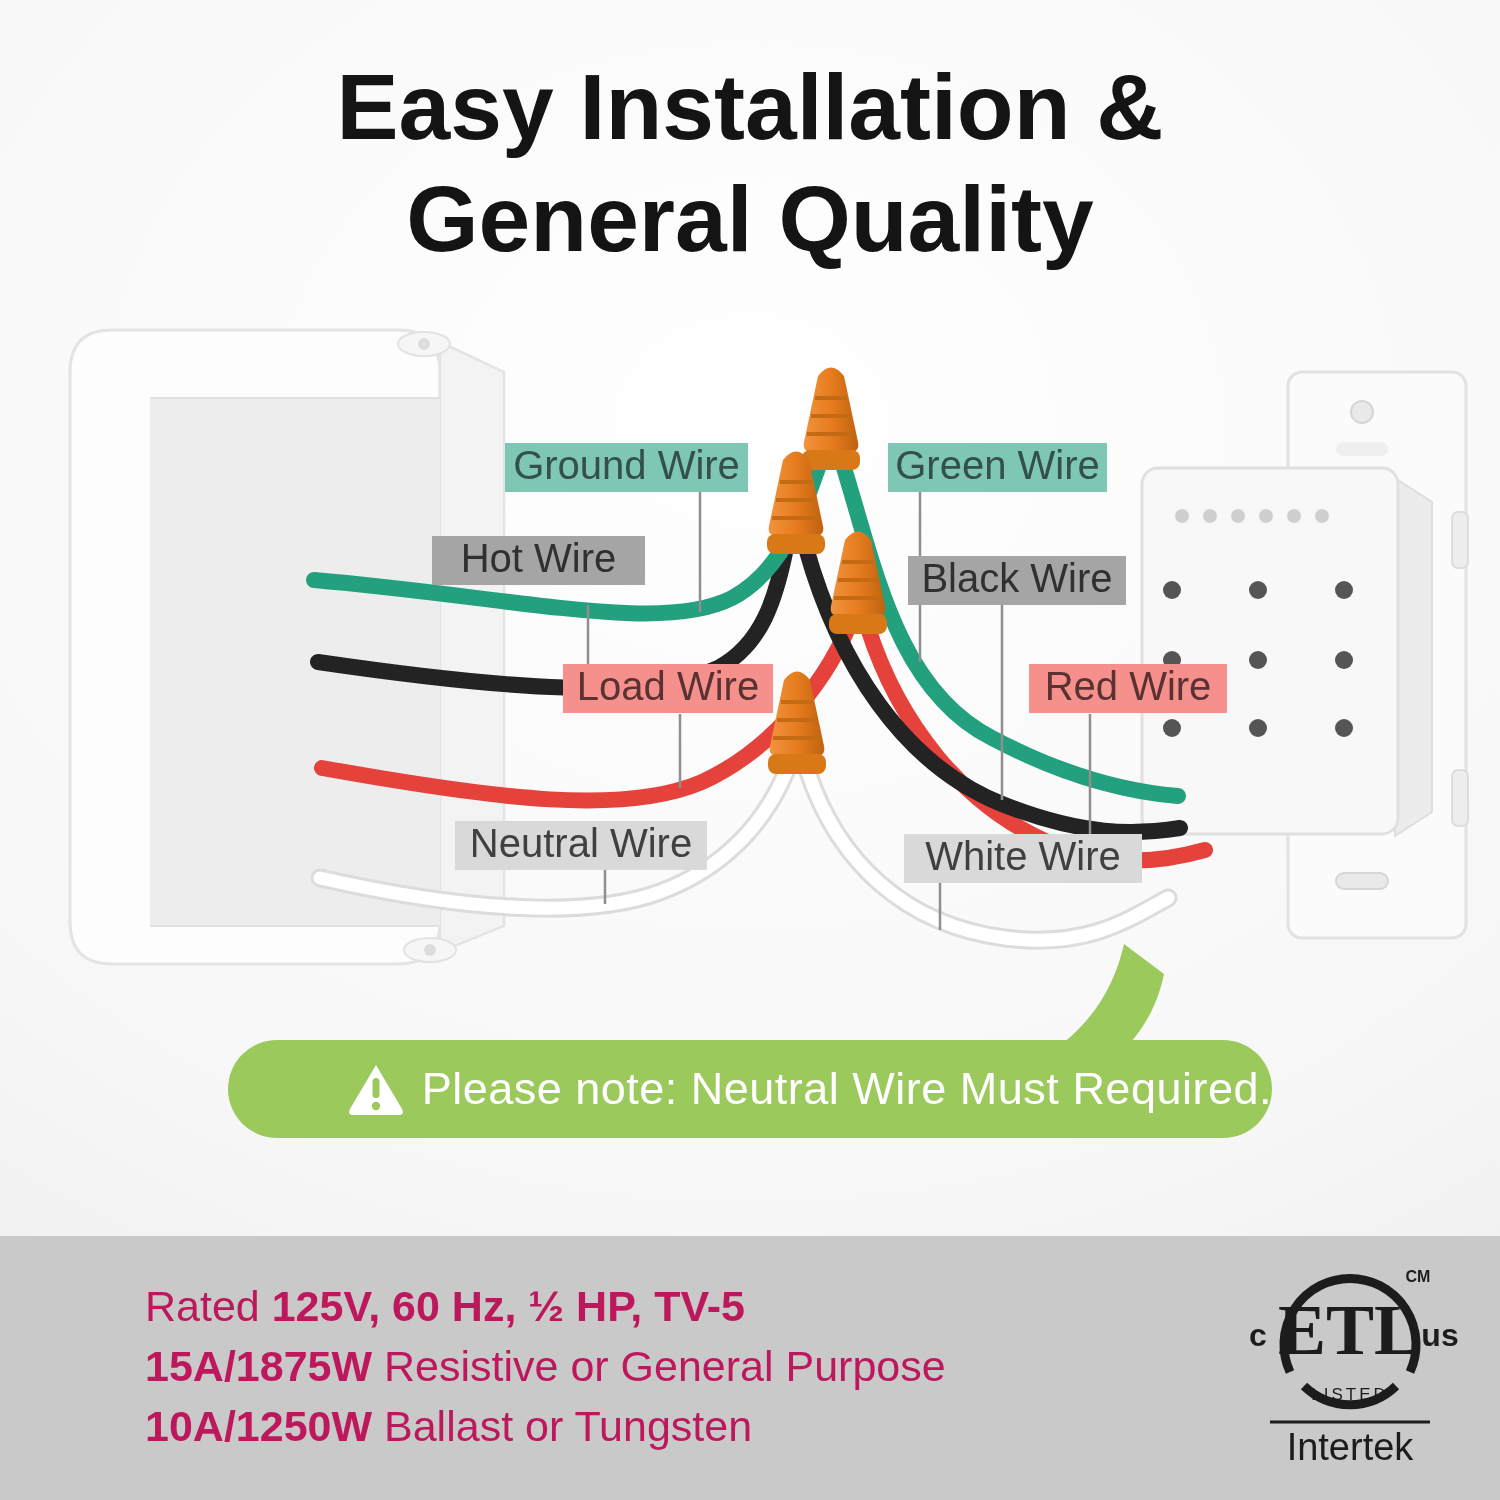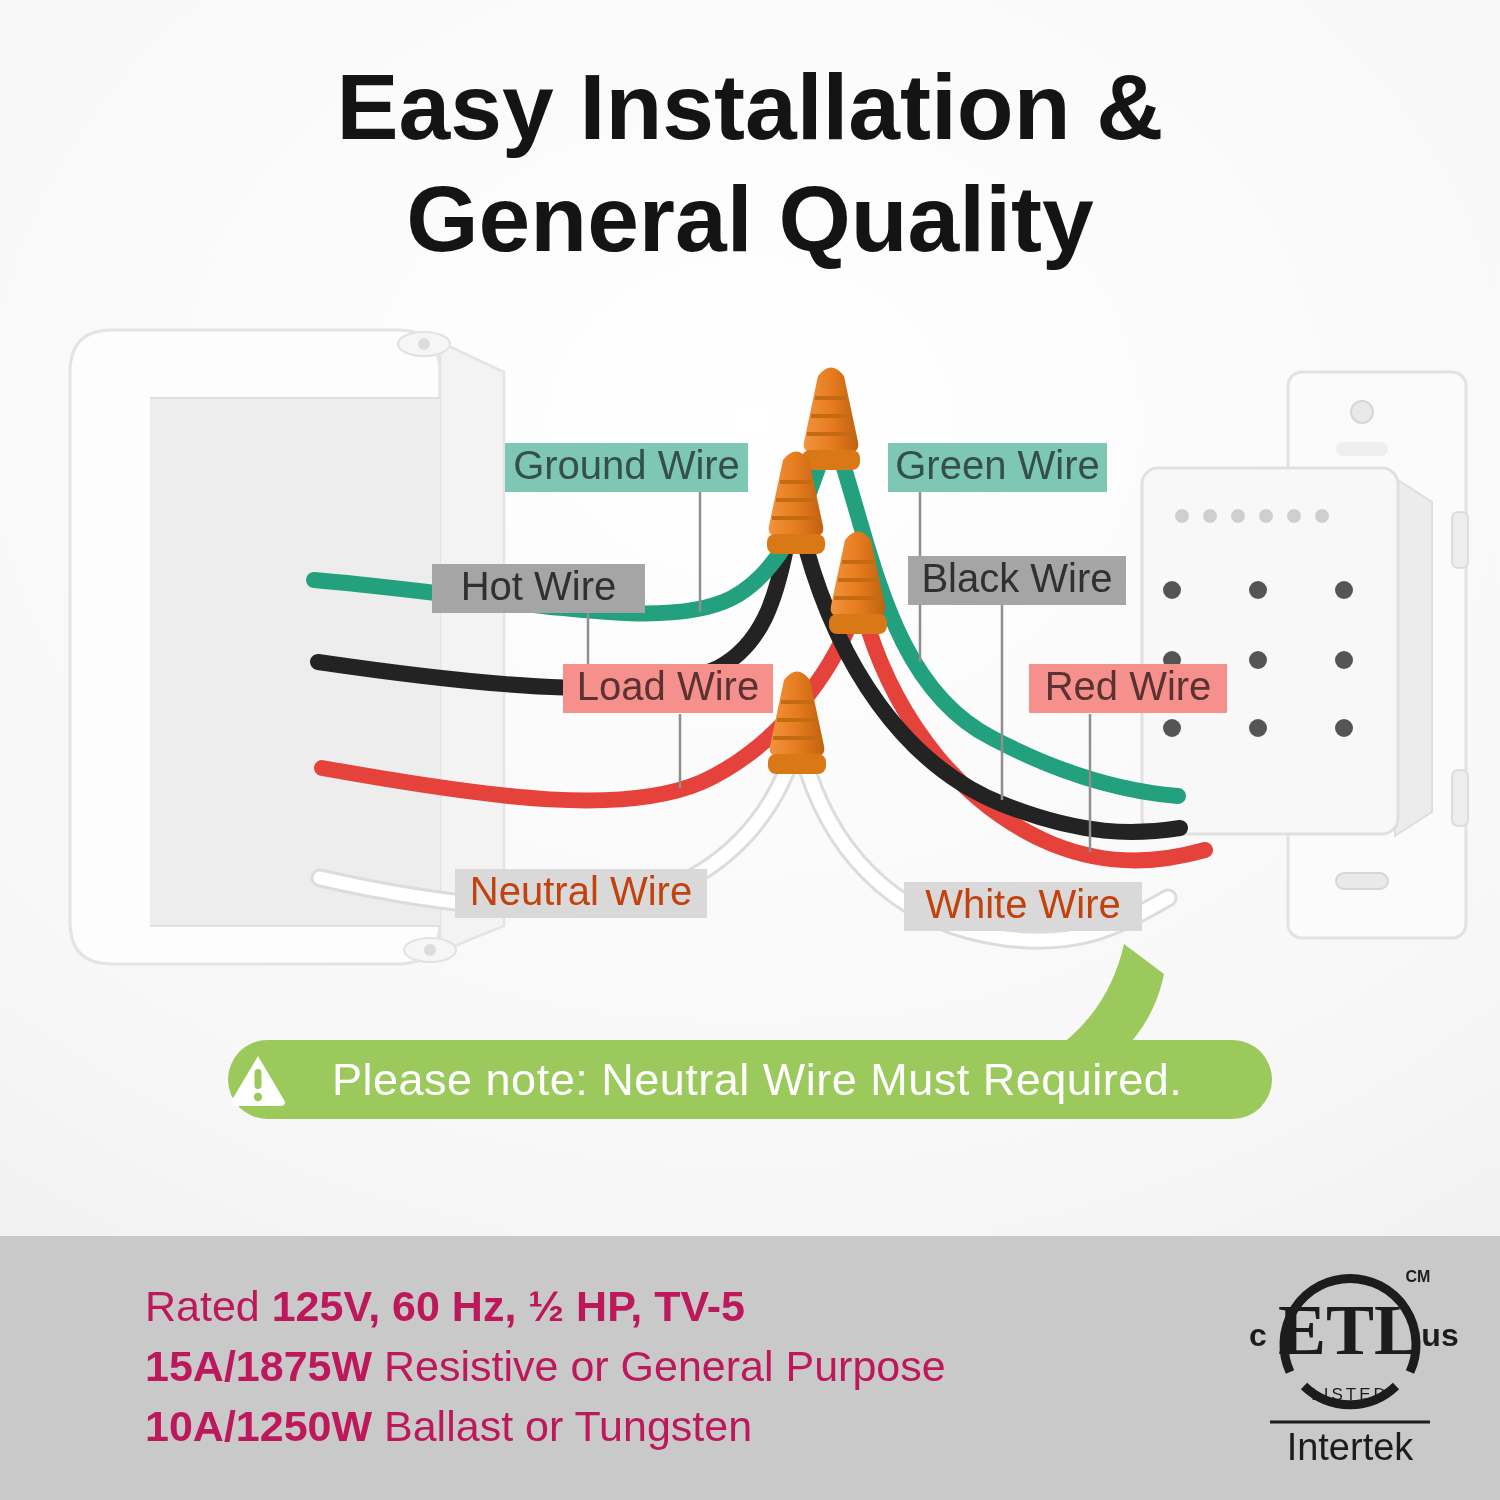--- a/index.html
+++ b/index.html
@@ -14,25 +14,25 @@
   .title { position:absolute; top:52px; left:0; right:0; text-align:center;
     font-weight:bold; font-size:93px; line-height:1.2; color:#141414; }
 
   svg.diagram { position:absolute; left:0; top:0; width:1500px; height:1500px; }
 
   .wire-label { position:absolute; height:49px; display:flex; 
     justify-content:center; font-size:40px; }
   .lbl-teal  { background:#7fc7b5; color:#35504a; }
   .lbl-gray  { background:#a5a5a5; color:#303030; }
   .lbl-pink  { background:#f5908d; color:#5a3231; }
-  .lbl-light { background:#d9d9d9; color:#c2410c;margin-top:48px; }
+  .lbl-light { background:#d9d9d9; color:#404040; }
 
-  .note-banner { position:absolute; left:228px; top:1040px; width:1044px; height:79px;
+  .note-banner { position:absolute; left:228px; top:1040px; width:1044px; height:98px;
     background:#9cc95c; border-radius:49px; display:flex; align-items:center;
-    justify-content:flex-start; gap:44px; }
+    justify-content:flex-end; gap:16px; }
   .note-text { color:#ffffff; font-size:45px; letter-spacing:0.5px; }
 
   .footer { position:absolute; left:0; top:1236px; width:1500px; height:264px; background:#c9c9c9; }
   .specs { position:absolute; left:145px; top:40px; font-size:43px; color:#be185d; line-height:1.4; }
   .specs .b { font-weight:bold; }
 
   .cert { position:absolute; left:1242px; top:18px; width:216px; height:226px; text-align:center; }
 </style>
 </head>
 <body>
@@ -135,21 +135,21 @@
 
     <path d="M1048,1054 C1088,1028 1114,990 1124,944 L1164,974 C1154,1024 1122,1060 1080,1082 Z" fill="#9cc95c"></path>
   </svg>
 
   <div class="wire-label lbl-teal" style="left:505px; top:443px; width:243px;">
       <span>Ground Wire</span>
     </div>
   <div class="wire-label lbl-teal" style="left:888px; top:443px; width:219px;">
       <span>Green Wire</span>
     </div>
-  <div class="wire-label lbl-gray" style="left:432px; top:564px; width:213px;">
+  <div class="wire-label lbl-gray" style="left:432px; top:536px; width:213px;">
       <span>Hot Wire</span>
     </div>
   <div class="wire-label lbl-gray" style="left:908px; top:556px; width:218px;">
       <span>Black Wire</span>
     </div>
   <div class="wire-label lbl-pink" style="left:563px; top:664px; width:210px;">
       <span>Load Wire</span>
     </div>
   <div class="wire-label lbl-pink" style="left:1029px; top:664px; width:198px;">
       <span>Red Wire</span>

